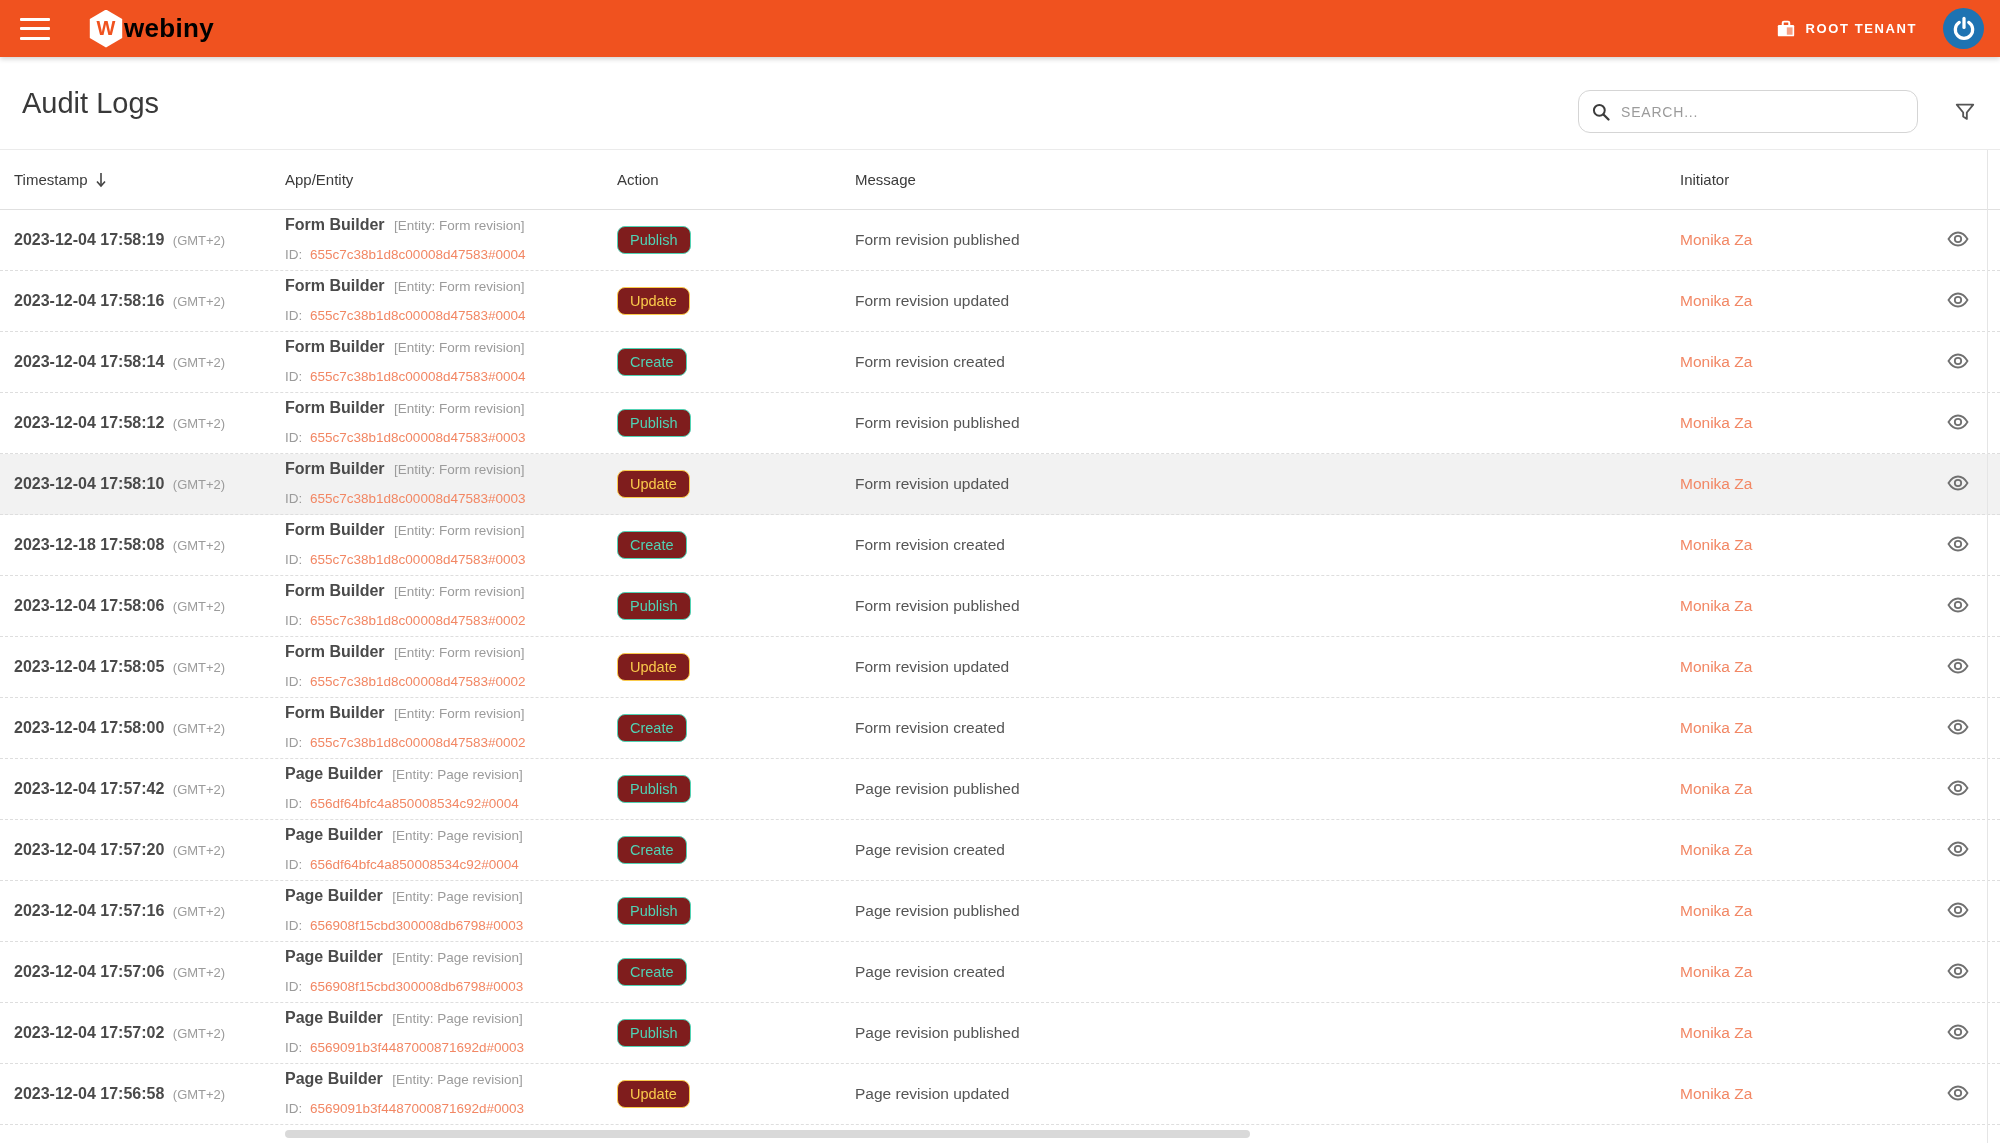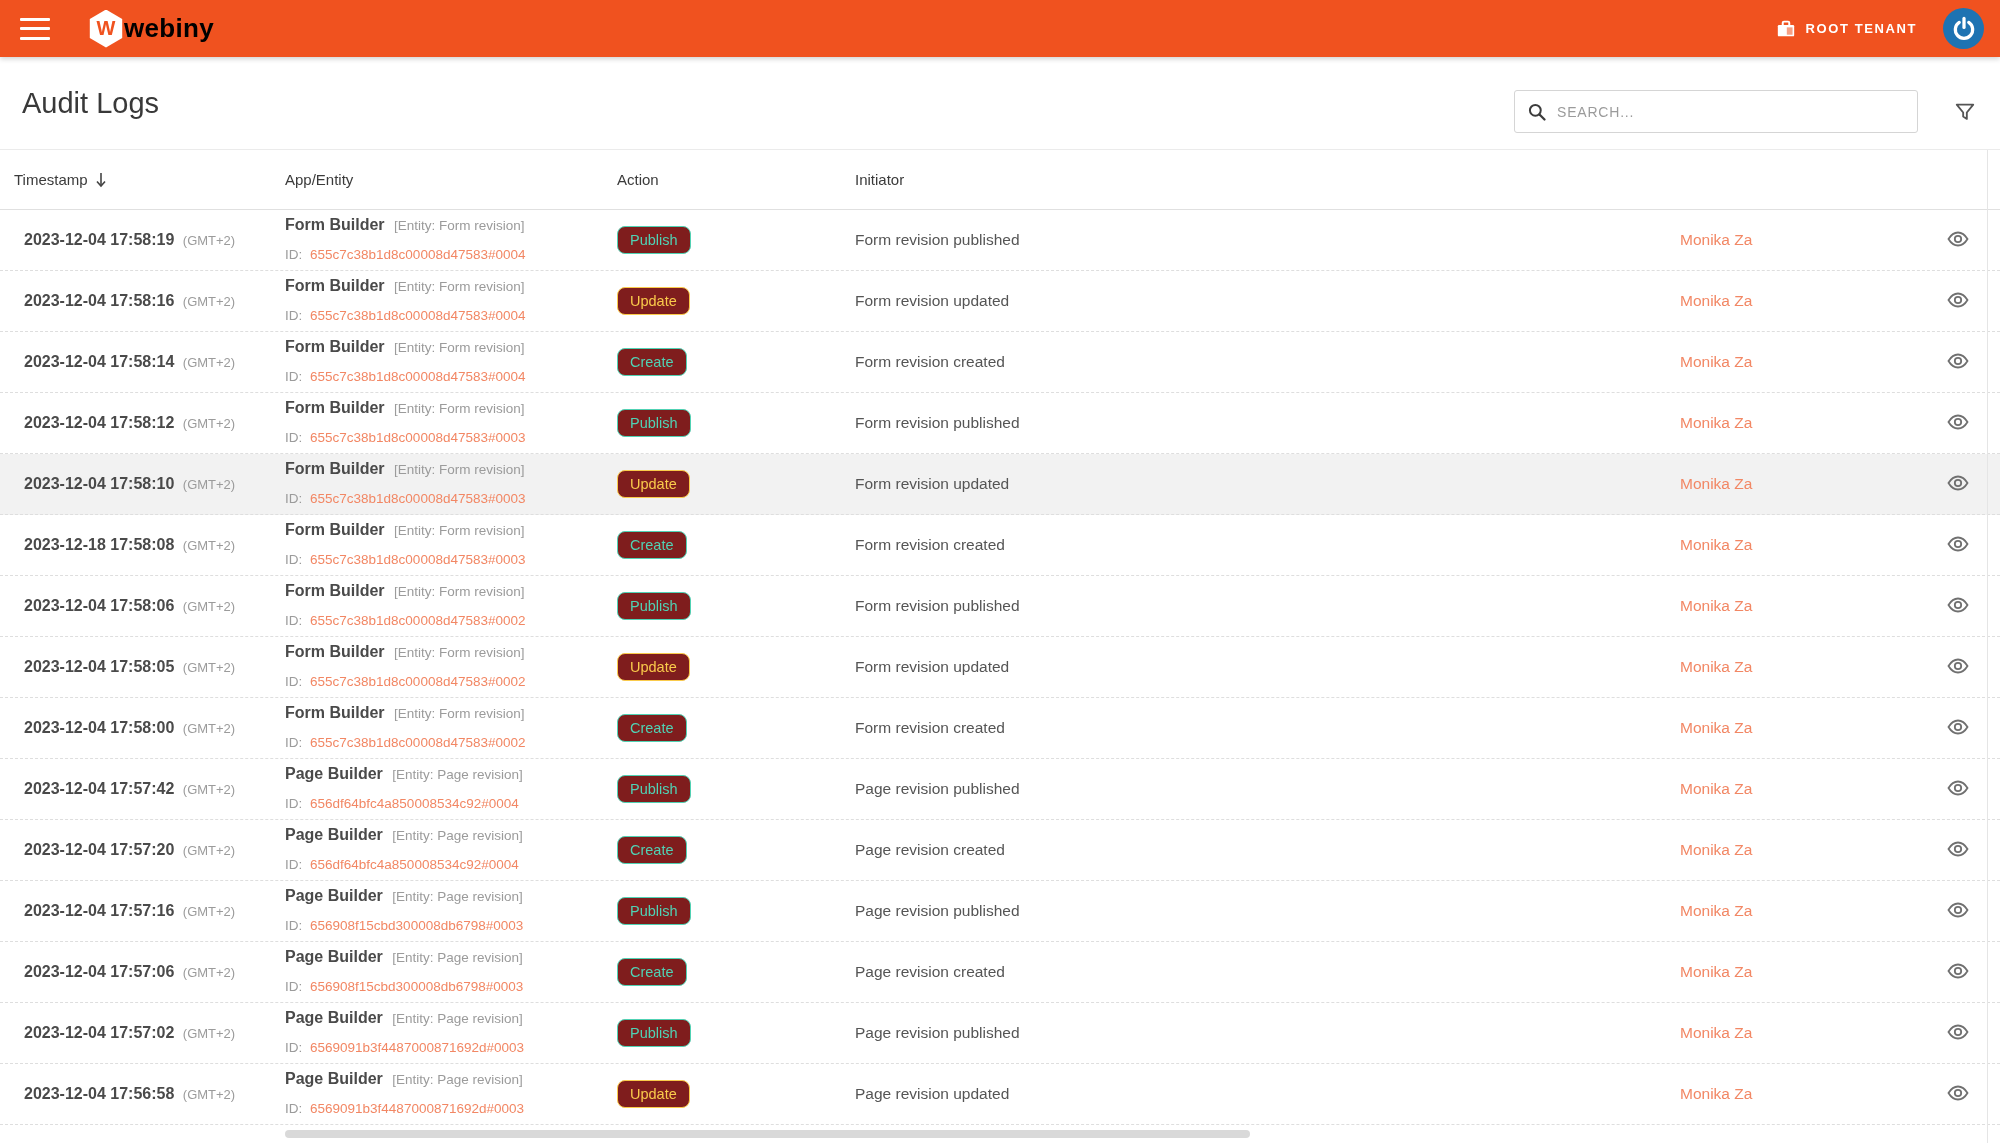--- a/index.html
+++ b/index.html
@@ -24,42 +24,42 @@
                   margin-right:16px; }
   .tenant { display:flex; align-items:center; gap:10px; color:#fff;
             font-size:13px; font-weight:600; letter-spacing:1.6px; cursor:pointer; }
   .avatar { width:41px; height:41px; border-radius:50%; background:#1E73B2;
             display:flex; align-items:center; justify-content:center; cursor:pointer; }
 
   
   .page-header { position:relative; height:93px; border-bottom:1px solid #ebebeb;
                  display:flex; align-items:center; }
   .page-title { font-size:29px; font-weight:500; color:#393939; margin-left:22px; }
-  .search-box { position:absolute; right:82px; top:33px; width:404px; height:43px;
-                border:1px solid #d5d5d5; border-radius:3px; background:#fff;
+  .search-box { position:absolute; right:82px; top:33px; width:340px; height:43px;
+                border:1px solid #d5d5d5; border-radius:12px; background:#fff;
                 display:flex; align-items:center; padding:0 12px; }
   .search-box input { border:none; outline:none; flex:1; font-size:14px;
                       letter-spacing:.8px; color:#444; margin-left:10px;
                       font-family:"Liberation Sans", sans-serif; }
   .search-box input::placeholder { color:#9b9b9b; }
   .filter-btn { position:absolute; right:24px; top:44px; cursor:pointer; }
 
   
   .grid-cols { display:grid;
                grid-template-columns:285px 332px 238px 825px 235px 85px; }
   .table-header { height:60px; align-items:center; border-bottom:1px solid #e0e0e0; }
   .th { font-size:15px; font-weight:400; color:#3b3b3b; display:flex;
         align-items:center; gap:6px; }
   .th:first-child { padding-left:14px; }
 
   .table-body { position:relative; }
   .row { height:61px; align-items:center; border-bottom:1px dashed #dedede;
          cursor:pointer; background:#fff; }
   .row.highlighted { background:#f2f2f2; }
-  .cell-ts { padding-left:24px; white-space:nowrap; }
+  .cell-ts { padding-left:14px; white-space:nowrap; }
   .ts-main { font-size:16px; font-weight:600; color:#4a4a4a; }
   .ts-zone { font-size:13px; color:#9b9b9b; margin-left:4px; }
   .cell-entity { line-height:28px; }
   .app-name { font-size:16px; font-weight:700; color:#4a4a4a; }
   .entity-tag { font-size:13.5px; color:#9b9b9b; margin-left:5px; }
   .id-line { font-size:13.5px; color:#9b9b9b; margin-top:1px; }
   .id-value { color:#F28764; margin-left:4px; cursor:pointer; }
   .badge { display:inline-block; padding:5px 12px; border-radius:8px;
            font-size:14.5px; font-weight:400; border:1.5px solid; background:#7f1d1d; }
   .badge.publish, .badge.create { color:#50D2B4; border-color:#50D2B4; }
@@ -126,20 +126,21 @@
 <div class="grid-cols table-header">
   <div class="th">
     <span>Timestamp</span>
     <svg width="14" height="16" viewBox="0 0 14 16">
       <line x1="7" y1="1" x2="7" y2="13" stroke="#444" stroke-width="1.6"></line>
       <path d="M3 9.5 L7 14 L11 9.5" fill="none" stroke="#444" stroke-width="1.6"></path>
     </svg>
   </div>
   <div class="th">App/Entity</div>
   <div class="th">Action</div>
+  <div class="th">Message</div>
   <div class="th">Initiator</div>
   <div class="th"></div>
 </div>
 
 <div class="table-body">
   <div class="grid-cols row">
     <div class="cell-ts">
       <span class="ts-main">2023-12-04 17:58:19</span>
       <span class="ts-zone">(GMT+2)</span>
     </div>

